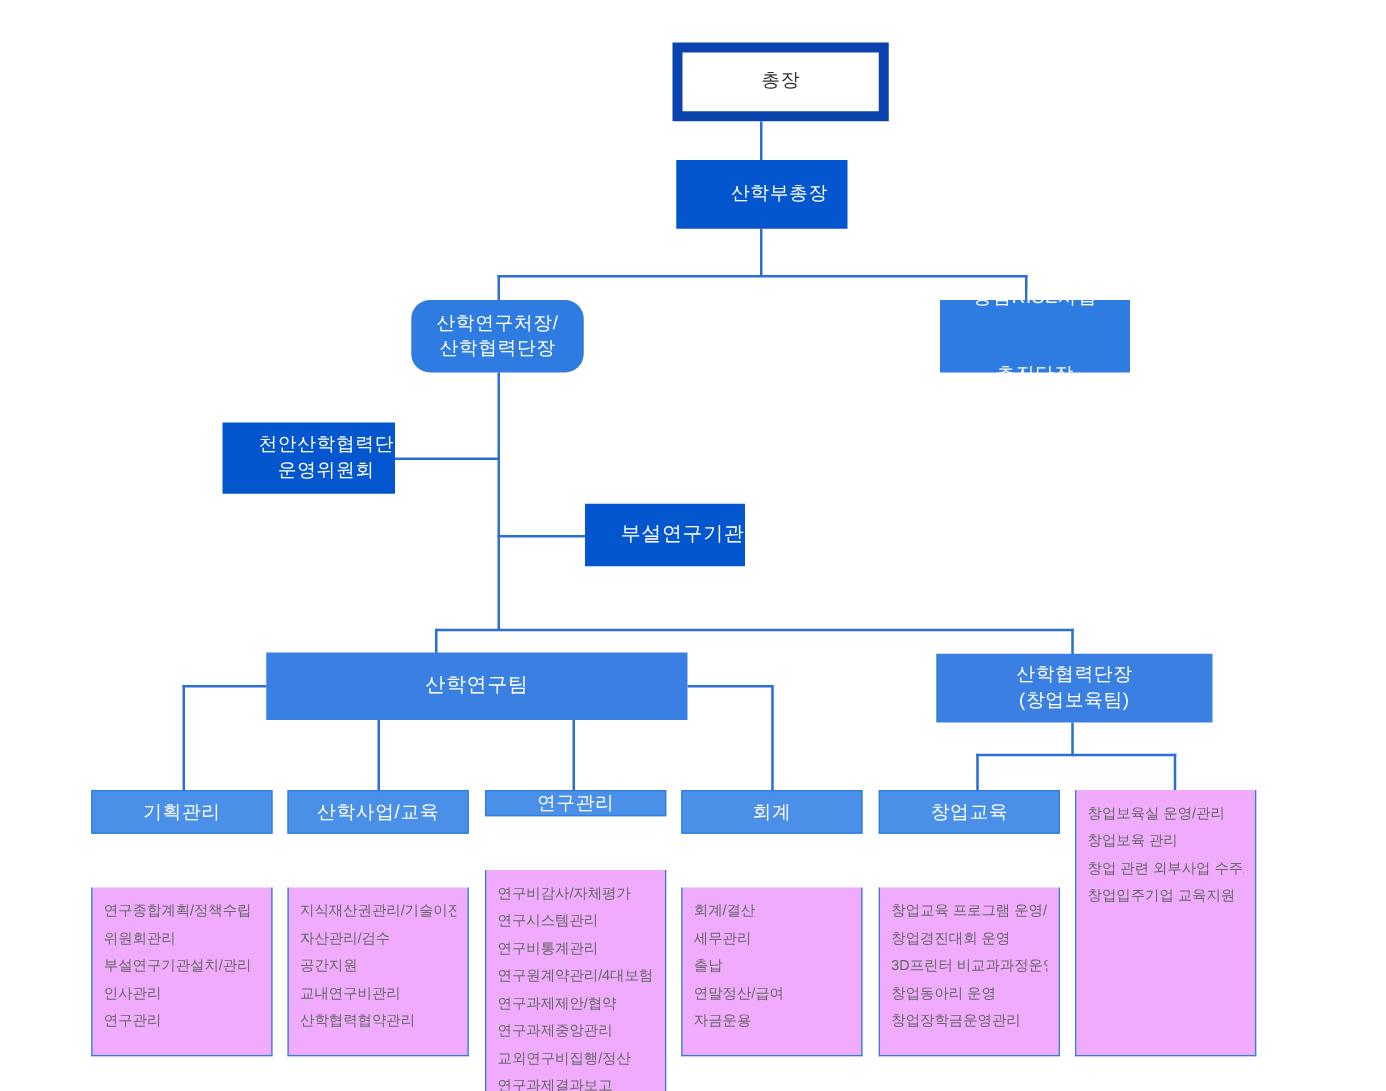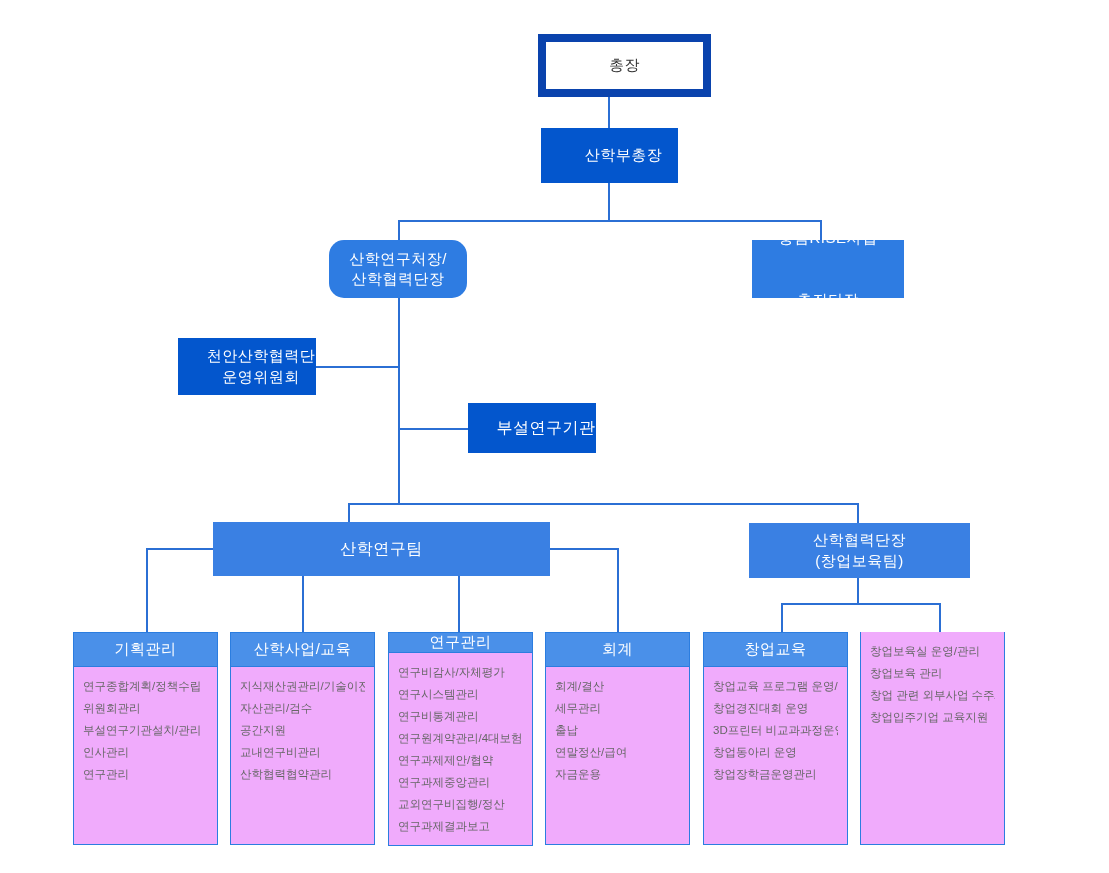--- a/index.html
+++ b/index.html
@@ -41,20 +41,21 @@
   .node.team  { background: #3a80e3; font-size: 16px; }
   
   .col {
     position: absolute;
     top: 632px;
     width: 145px;
     height: 213px;
     z-index: 2;
     display: flex;
     flex-direction: column;
+    gap: 43px;
   }
   .col-header {
     height: 35px;
     background: #4a90e9;
     border: 1px solid #2b7de0;
     color: #ffffff;
     font-size: 15px;
     letter-spacing: 0.5px;
     display: flex;
     align-items: center;

